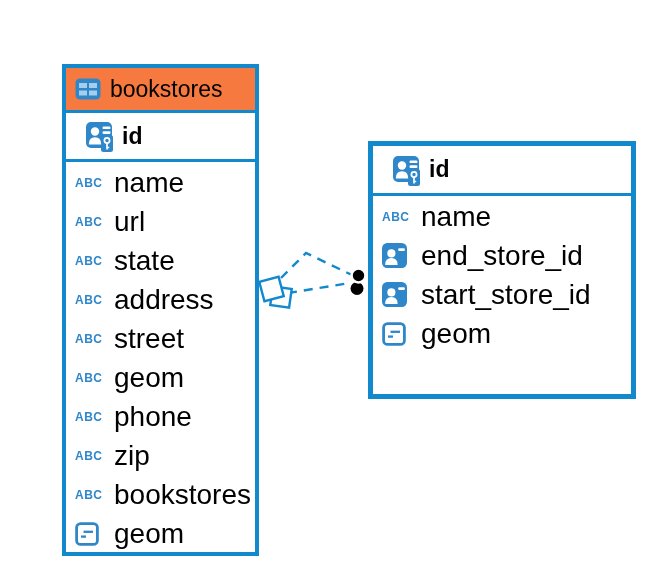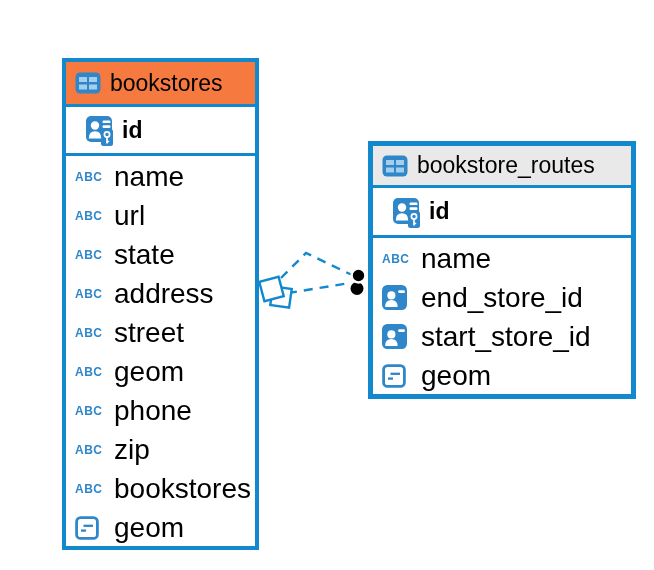--- a/index.html
+++ b/index.html
@@ -4,21 +4,21 @@
 <style>
   html,body{margin:0;padding:0;background:#fff;}
   #canvas{
     position:relative;width:654px;height:570px;background:#fff;overflow:hidden;
     font-family:"Liberation Sans",sans-serif;color:#000;
   }
   .table-card{
     position:absolute;background:#fff;box-sizing:border-box;
     border:4px solid var(--blue);display:flex;flex-direction:column;
   }
-  #table-bookstores{left:62px;top:58px;width:197px;height:492px;}
+  #table-bookstores{left:62px;top:64px;width:197px;height:492px;}
   #table-routes{left:368px;top:141px;width:268px;height:258px;border-width:5px;}
   .card-header{
     display:flex;align-items:center;gap:9px;padding-left:9px;
     border-bottom:3px solid var(--blue);flex:0 0 auto;height:42px;
   }
   #table-routes .card-header{height:39px;}
   .card-title{font-size:23px;color:#000;white-space:nowrap;}
   .pk-row{
     display:flex;align-items:center;gap:8px;padding-left:20px;height:46px;
     border-bottom:3px solid var(--blue);flex:0 0 auto;
@@ -160,26 +160,20 @@
             <svg class="icon-svg" width="24" height="24">
               <use href="#icon-geom"></use>
             </svg>
           </span>
           <span class="field-label">geom</span>
         </div>
       </div>
   </div>
 
   <div class="table-card" id="table-routes">
-    <div class="card-header" style="background: rgb(233, 233, 233);">
-      <svg class="icon-svg" width="26" height="22">
-          <use href="#icon-table"></use>
-        </svg>
-      <span class="card-title">bookstore_routes</span>
-    </div>
     <div class="pk-row">
       <svg class="icon-svg" width="28" height="31" style="margin-top:3px">
           <use href="#icon-pk"></use>
         </svg>
       <span class="pk-label">id</span>
     </div>
     <div class="fields">
         <div class="field-row">
           <span class="type-slot">
             <span class="abc-icon">ABC</span>

